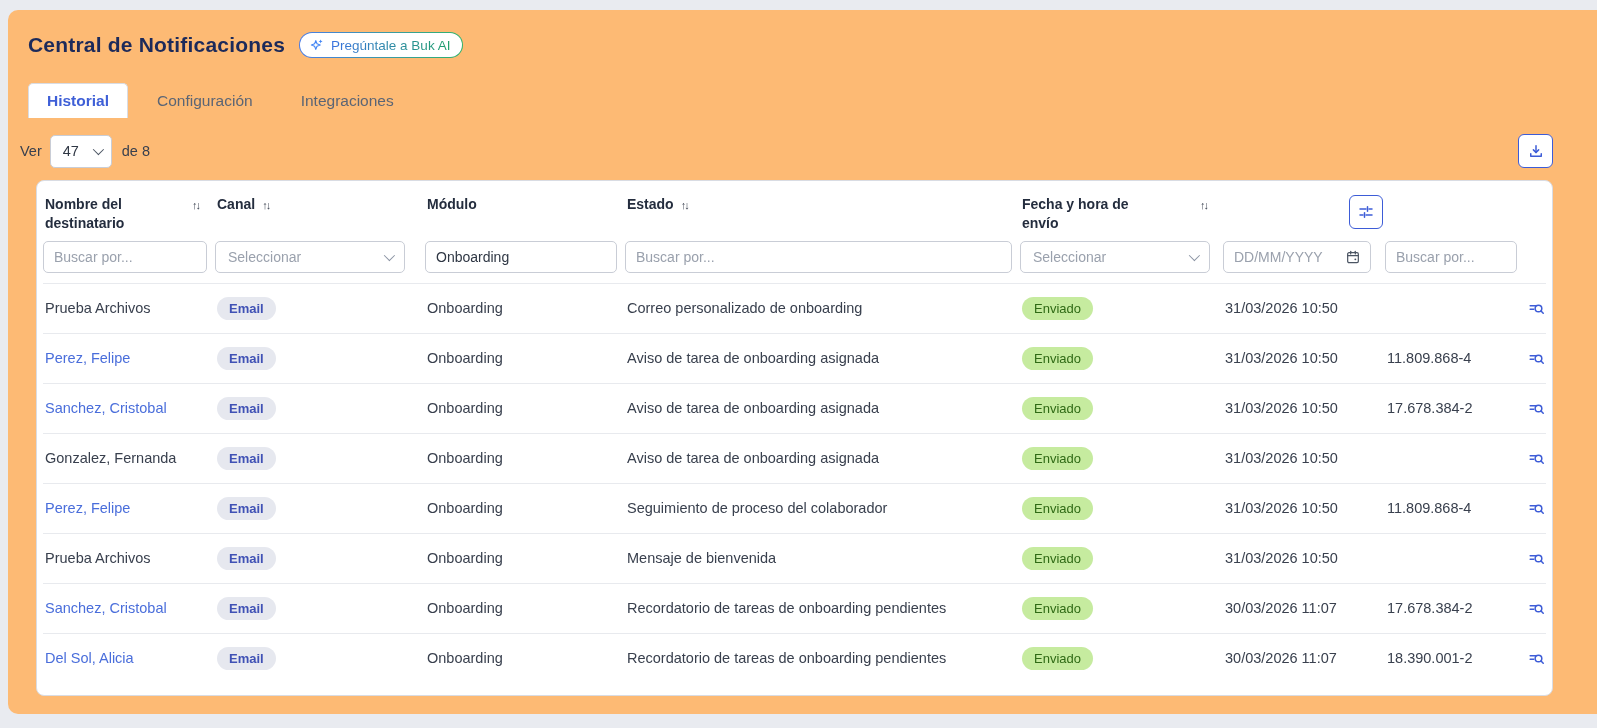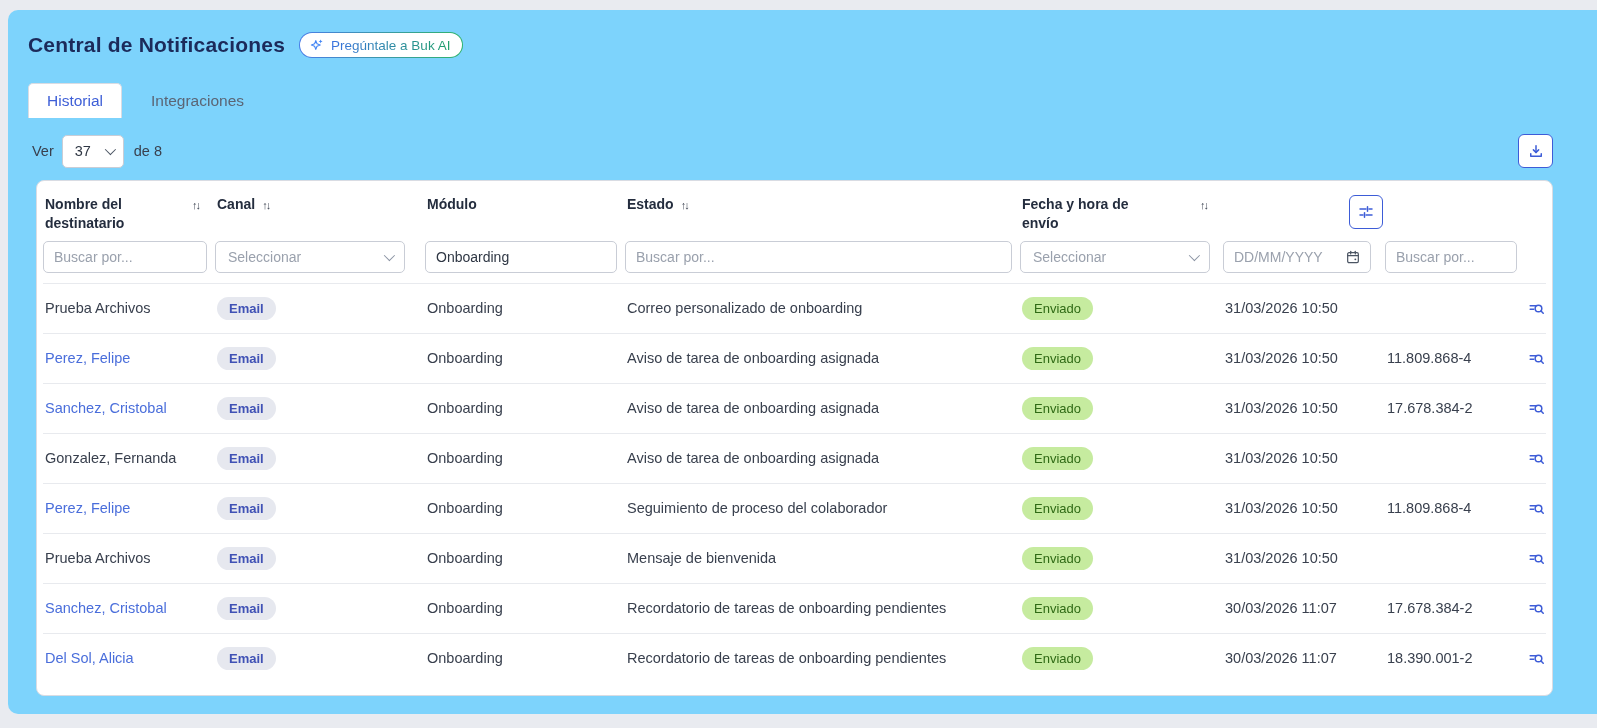--- a/index.html
+++ b/index.html
@@ -5,21 +5,21 @@
   * { margin:0; padding:0; box-sizing:border-box; }
   html,body { width:1597px; height:728px; }
   body {
     font-family:"Liberation Sans", sans-serif;
     background:#e9ebf0;
     color:#39404e;
     overflow:hidden;
   }
   .card {
     position:absolute; left:8px; top:10px; right:0; bottom:14px;
-    background:#7dd3fc;
+    background:#fdba74;
     border-radius:10px 0 0 10px;
     padding:14px 44px 20px 12px;
   }
   
   .page-header { display:flex; align-items:center; gap:14px; padding:8px 0 2px 8px; }
   .page-title { font-size:21px; font-weight:700; color:#1c2a5a; letter-spacing:.2px; }
   .ai-pill-border {
     background:linear-gradient(90deg,#4a7de8,#2fb36b);
     border-radius:14px; padding:1px; display:inline-block; cursor:pointer;
   }
@@ -33,26 +33,26 @@
     -webkit-background-clip:text; background-clip:text; color:transparent;
   }
   .sparkle { display:inline-flex; }
   
   .tabs { display:flex; align-items:flex-end; margin:20px 0 0 8px; height:38px; }
   .tab {
     font-size:15.5px; color:#5b6575; padding:8px 18px; cursor:pointer;
     border:1px solid transparent; border-bottom:none;
   }
   .tab.active {
-    color:#3e5fd7; font-weight:400;
+    color:#3e5fd7; font-weight:700;
     border-color:#d9dce3; border-radius:5px 5px 0 0; background:#fff;
   }
   .tab + .tab { margin-left:10px; }
   
-  .toolbar { display:flex; align-items:center; margin:16px 0 12px 12px; }
+  .toolbar { display:flex; align-items:center; margin:16px 0 12px 0; }
   .toolbar .ver { font-size:14.5px; color:#39404e; margin-right:8px; }
   .page-size {
     width:62px; height:33px; border:1px solid #c9cdd6; border-radius:5px;
     display:flex; align-items:center; justify-content:space-between;
     padding:0 10px 0 12px; font-size:14.5px; color:#2f3744; cursor:pointer; background:#fff;
   }
   .chev { width:8px; height:8px; border-right:1.6px solid #4b5563; border-bottom:1.6px solid #4b5563; transform:rotate(45deg) translateY(-2px); }
   .toolbar .total { font-size:14.5px; margin-left:10px; }
   .icon-btn {
     margin-left:auto; width:35px; height:34px; border:1px solid #3d5cd7; border-radius:6px;
@@ -121,27 +121,28 @@
             <path d="M14.5 3 L15.2 4.8 L17 5.5 L15.2 6.2 L14.5 8 L13.8 6.2 L12 5.5 L13.8 4.8 Z" fill="#4285f4"></path>
           </svg>
         </span>
         <span class="label">Pregúntale a Buk AI</span>
       </span>
     </span>
   </div>
 
   <div class="tabs">
     <div class="tab active">Historial</div>
+    <div class="tab">Configuración</div>
     <div class="tab">Integraciones</div>
   </div>
 
   <div class="toolbar">
     <span class="ver">Ver</span>
     <div class="page-size">
-      <span>37</span>
+      <span>47</span>
       <span class="chev"></span>
     </div>
     <span class="total">de 8</span>
     <div class="icon-btn">
       <span style="display:inline-flex">
         <svg width="18" height="18" viewBox="0 0 24 24" fill="none" stroke="#3d5cd7" stroke-width="2" stroke-linecap="round" stroke-linejoin="round">
           <path d="M12 5v9"></path>
             <path d="M8.5 10.5 12 14l3.5-3.5"></path>
             <path d="M5 15.5V19h14v-3.5"></path>
         </svg>

